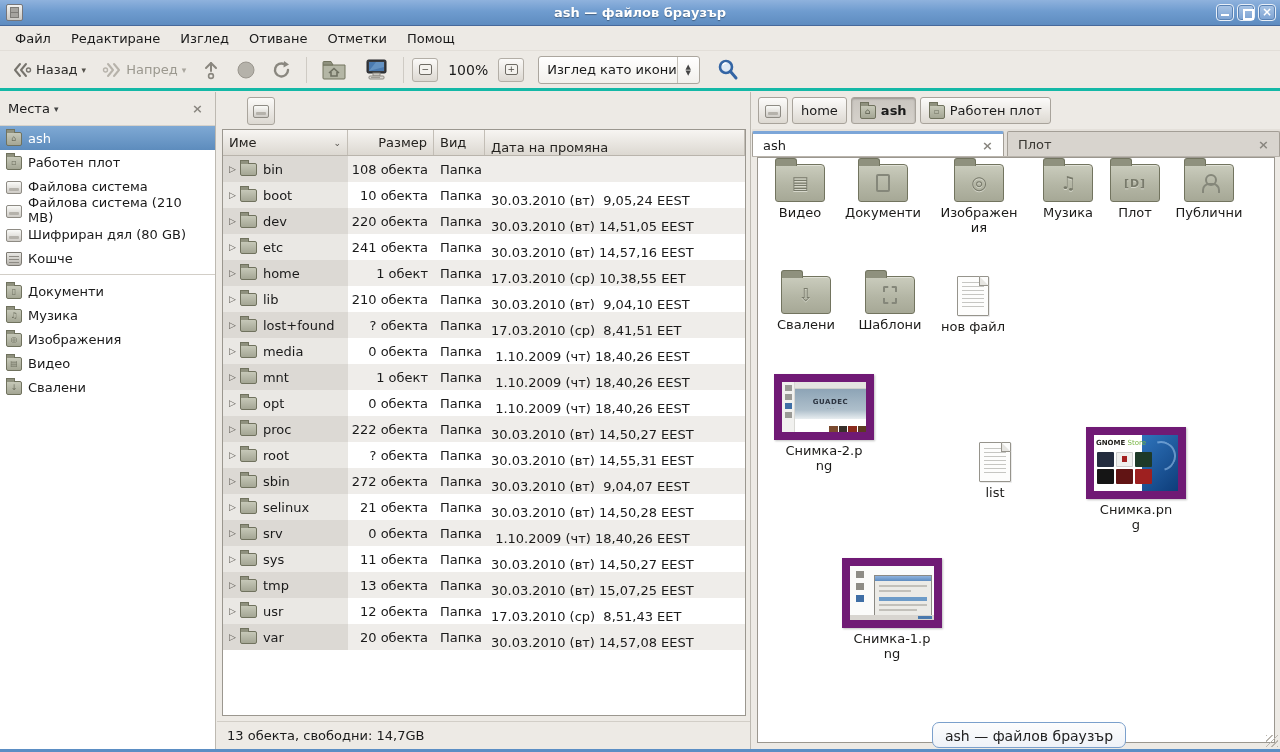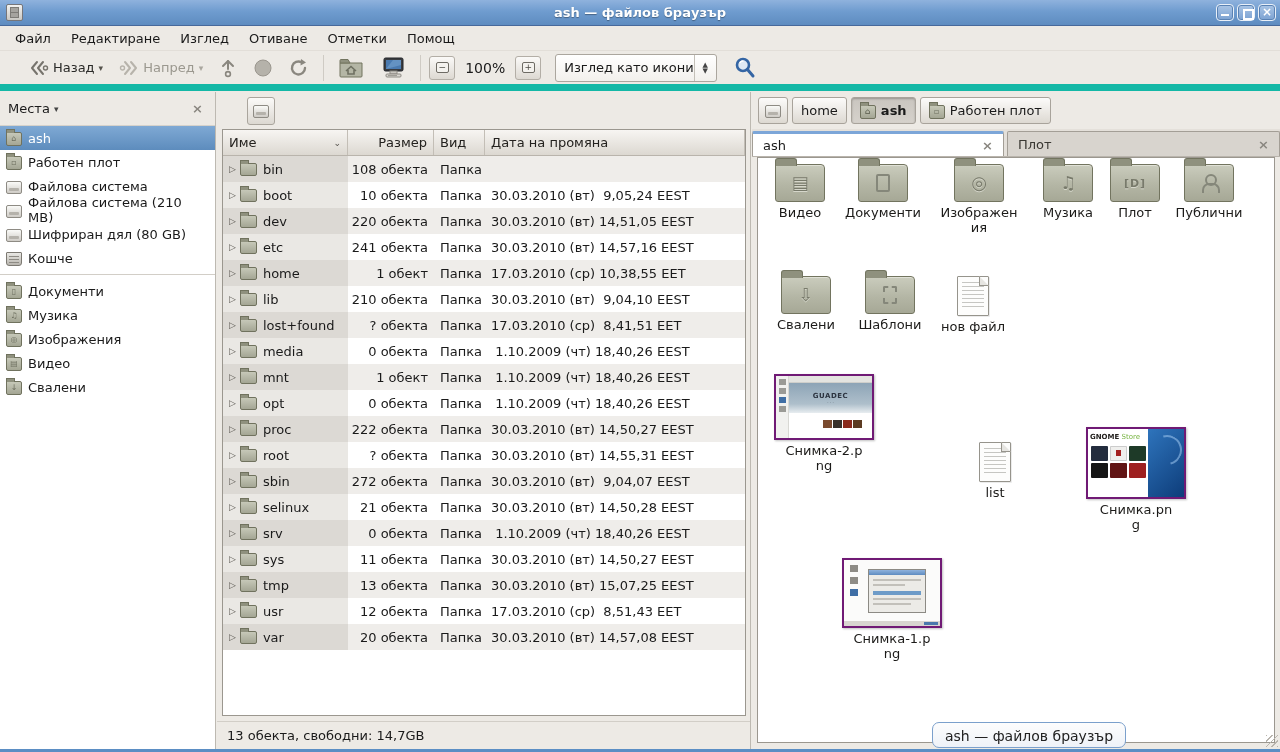--- a/index.html
+++ b/index.html
@@ -16,21 +16,21 @@
   .win-btn { width:18px; height:17px; border-radius:4px; background:linear-gradient(180deg,#a9c4e4,#7fa0cc 60%,#7ca2d2); background:linear-gradient(180deg,#aac5e5,#7ca2d2); border:1px solid #e9f0f8; box-shadow:0 0 0 1px #5a82b4 inset; color:#fff; font-weight:bold; font-size:11px; line-height:15px; text-align:center; position:relative; }
   .wb-min::after { content:""; position:absolute; left:4px; right:4px; bottom:4px; height:2px; background:#fff; }
   .wb-max::after { content:""; position:absolute; left:5px; top:4px; width:7px; height:7px; border:2px solid #fff; }
   .wb-close { font-size:12px; }
 
   
   .menubar { height:25px; background:#edeae5; display:flex; align-items:center; padding:0 6px; gap:2px; border-bottom:1px solid #e2ded8; }
   .menu-item { padding:3px 9px; }
 
   
-  .toolbar { height:40px; background:#edeae5; display:flex; align-items:center; padding:0 23px; gap:4px; border-bottom:7px solid #14b8a6; }
+  .toolbar { height:40px; background:#edeae5; display:flex; align-items:center; padding:0 6px; gap:4px; border-bottom:3px solid #14b8a6; }
   .tool-btn { height:30px; display:flex; align-items:center; gap:4px; padding:0 6px; border-radius:3px; color:#2a2a28; }
   .tool-btn.disabled { color:#9b988f; }
   .tb-sep { width:1px; height:26px; background:#cfcbc4; margin:0 4px; }
   .sm-caret { font-size:9px; color:#55524c; }
   .disabled .sm-caret { color:#aaa79f; }
   svg.ti { display:block; }
   .zoom-btn { width:26px; height:24px; border:1px solid #b3aea6; border-radius:3px; background:linear-gradient(180deg,#fbfaf8,#ddd9d2); display:flex; align-items:center; justify-content:center; }
   .zoom-glyph { width:13px; height:11px; border:1px solid #6e6b64; border-radius:2px; font-size:9px; line-height:9px; text-align:center; color:#4e4b45; background:#f4f2ee; }
   .zoom-label { padding:0 6px; font-size:14px; }
   .combo { height:28px; min-width:160px; border:1px solid #aba69e; border-radius:3px; background:linear-gradient(180deg,#ffffff,#f2f0ec); display:flex; align-items:center; padding-left:8px; }
@@ -63,21 +63,21 @@
   
   .mid { position:absolute; left:217px; top:0; width:534px; bottom:0; background:#edeae5; border-right:1px solid #bdb9b1;padding-left:24px; }
   .mid-top { height:37px; display:flex; align-items:center; padding:0 6px; }
   .tree-root-btn { width:28px; height:28px; border:1px solid #aaa59d; border-radius:3px; background:linear-gradient(180deg,#fbfaf8,#dcd8d1); display:flex; align-items:center; justify-content:center; }
   .tree-wrap { position:absolute; left:5px; right:4px; top:37px; bottom:33px; background:#fff; border:1px solid #9b978f; overflow:hidden; }
   .tree-header { display:flex; height:26px; background:linear-gradient(180deg,#f7f5f2,#dcd8d1); border-bottom:1px solid #b9b4ac; font-size:13px; }
   .th { display:flex; align-items:center; padding:0 6px; border-right:1px solid #c3beb6; color:#24221f; }
   .th .sort { margin-left:auto; font-size:9px; color:#55524c; }
   .tr { display:flex; height:26px; align-items:center; }
   .td { height:100%; display:flex; align-items:center; padding:0 6px; overflow:hidden; white-space:pre; }
-  .c-name { width:125px; } .c-size { width:86px; justify-content:flex-end; } .c-type { width:51px; } .c-date { flex:1; }
+  .c-name { width:125px; } .c-size { width:86px; justify-content:flex-end; } .c-type { width:51px; } .c-date { flex:1;align-items:flex-end; }
   .tr.odd  { background:#efedea; } .tr.even { background:#ffffff; }
   .tr.odd  .c-name { background:#dcd9d4; } .tr.even .c-name { background:#eae8e4; }
   .expander { font-size:9px; color:#5a5751; margin-right:4px; flex:0 0 auto; }
   .row-folder { width:17px; height:13px; position:relative; background:linear-gradient(180deg,#c6c8b8,#a4a694); border:1px solid #70725e; border-radius:1px 2px 2px 2px; margin-right:6px; flex:0 0 auto; }
   .row-folder::before { content:""; position:absolute; top:-4px; left:-1px; width:7px; height:3px; background:#8f917e; border:1px solid #70725e; border-bottom:none; }
   .statusbar { position:absolute; left:0; right:0; bottom:0; height:28px; border-top:1px solid #d2cec7; display:flex; align-items:center; padding:0 10px; background:#edeae5; }
 
   
   .right { position:absolute; left:752px; top:0; right:0; bottom:0; background:#edeae5; }
   .crumb-row { height:37px; display:flex; align-items:center; gap:4px; padding:0 6px; }
@@ -103,21 +103,21 @@
   .em-person { width:18px; height:20px; position:relative; }
   .em-person::before { content:""; position:absolute; left:5px; top:1px; width:8px; height:8px; border:2px solid #85877a; border-radius:50%; }
   .em-person::after { content:""; position:absolute; left:2px; bottom:0; width:14px; height:8px; border:2px solid #85877a; border-bottom:none; border-radius:7px 7px 0 0; }
 
   
   .textfile { width:32px; height:40px; background:#fdfdfc; border:1px solid #96948c; border-radius:1px; position:relative; box-shadow:1px 1px 0 rgba(0,0,0,.08); }
   .textfile::before { content:""; position:absolute; left:4px; right:4px; top:5px; bottom:6px; background:repeating-linear-gradient(180deg,#c6c6c2 0 1px,transparent 1px 4px); }
   .textfile::after { content:""; position:absolute; top:-1px; right:-1px; width:9px; height:9px; background:#e6e5e1; border-left:1px solid #96948c; border-bottom:1px solid #96948c; clip-path:polygon(0 0,100% 100%,0 100%); }
 
   
-  .thumb { border:2px solid #701a75; background:#fff; position:relative; overflow:hidden; box-shadow:1px 1px 2px rgba(0,0,0,.25); }
+  .thumb { border:8px solid #701a75; background:#fff; position:relative; overflow:hidden; box-shadow:1px 1px 2px rgba(0,0,0,.25); }
   .t-guadec { width:100px; height:66px; }
   .tg-side { position:absolute; left:0; top:0; bottom:0; width:13px; background:#f1f1ef; border-right:1px solid #d8d8d4; }
   .tg-side i { display:block; width:7px; height:6px; margin:3px auto 0; background:#9a9a96; }
   .tg-side i:nth-child(3) { background:#3f6ea5; }
   .tg-top { position:absolute; left:13px; right:0; top:0; height:7px; background:#e4e4e0; border-bottom:1px solid #cfcfcb; }
   .tg-banner { position:absolute; left:13px; right:0; top:7px; height:30px; background:linear-gradient(180deg,#8da4b6,#aebfcb 70%,#e8edf0); display:flex; flex-direction:column; align-items:center; justify-content:center; }
   .tg-banner b { font-size:7px; color:#2c3440; letter-spacing:.5px; }
   .tg-banner s { text-decoration:none; font-size:4px; color:#4c5662; }
   .tg-strip { position:absolute; left:13px; right:0; top:44px; height:9px; display:flex; gap:1px; padding-left:34px; }
   .tg-strip i { width:9px; height:8px; background:#7a4a2e; }

